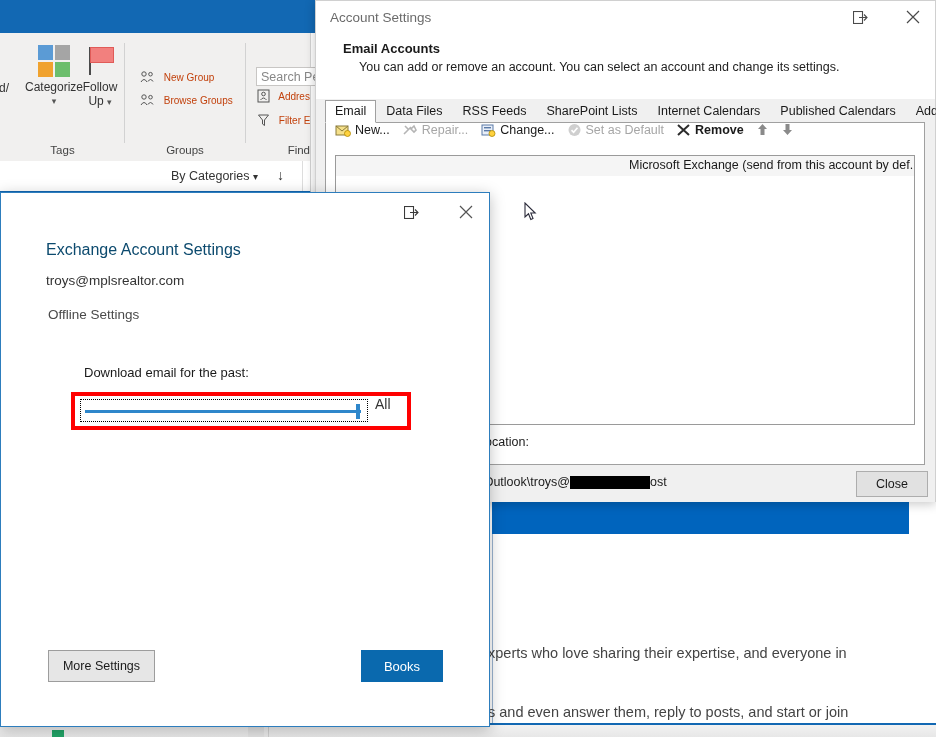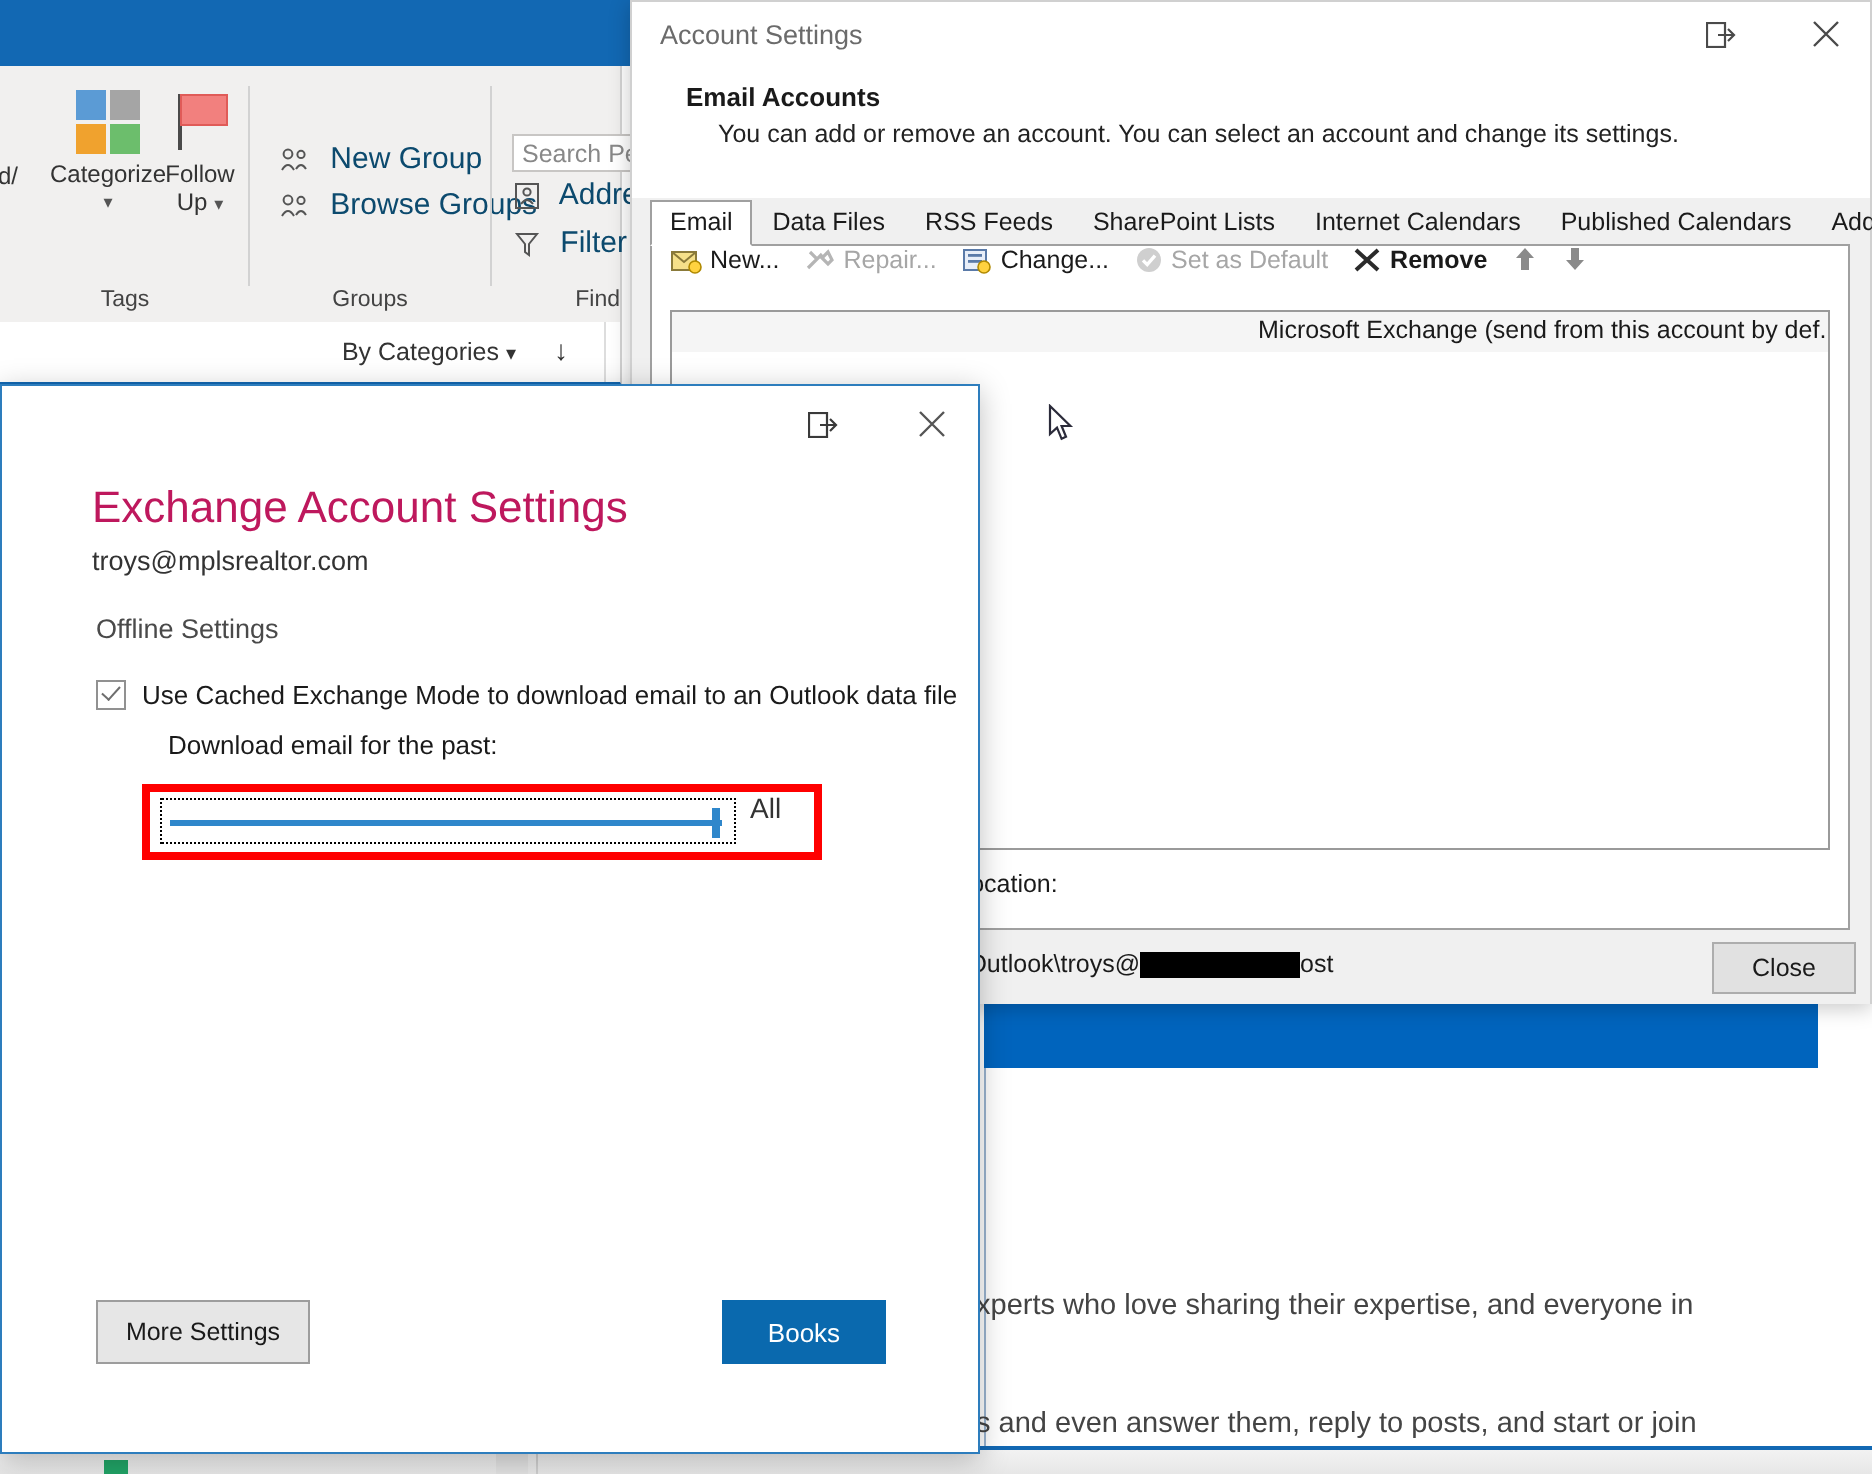--- a/index.html
+++ b/index.html
@@ -80,22 +80,22 @@
     width: 1.5px; height: 28px; background: #4a4a4a;
   }
   .flag-cloth {
     position: absolute; left: 7px; top: 2px;
     width: 22px; height: 14px;
     background: #f2807e;
     border: 1px solid #e05b58;
   }
   .small-btn {
     position: absolute;
-    font-size: 15px;
-    color: #0c4a6e;
+    font-size: 10px;
+    color: #c2410c;
     white-space: nowrap;
   }
   .small-btn .ico { display: inline-block; vertical-align: -3px; margin-right: 6px; }
 
   .search-box {
     position: absolute;
     box-sizing: border-box;
     border: 1px solid #c8c6c4;
     background: #fff;
     font-size: 12.5px;
@@ -313,21 +313,21 @@
     box-sizing: border-box;
     box-shadow: 0 3px 14px rgba(0,0,0,0.25);
   }
   .ex-titlebar {
     position: absolute; left: 0; top: 0;
     width: 488px; height: 33px;
     background: #ffffff;
   }
   .ex-h1 {
     position: absolute; left: 45px; top: 48px;
-    font-size: 22px; color: #be185d;
+    font-size: 16px; color: #0c4a6e;
   }
   .ex-sub {
     position: absolute; left: 45px; top: 80px;
     font-size: 13.5px; color: #333;
   }
   .ex-section {
     position: absolute; left: 47px; top: 114px;
     font-size: 13.5px; color: #4a4a4a;
   }
   .ex-check-row {
@@ -650,24 +650,20 @@
     <div class="win-btn" style="left:442px; top:3px;">
       <svg width="14" height="14" viewBox="0 0 14 14">
           <path d="M1 1 L13 13 M13 1 L1 13" stroke="#555" stroke-width="1.2" fill="none"></path>
         </svg>
     </div>
 
     <div class="ex-h1">Exchange Account Settings</div>
     <div class="ex-sub">troys@mplsrealtor.com</div>
     <div class="ex-section">Offline Settings</div>
 
-    <div class="ex-check-row">
-      <span class="chkbox"></span>
-      <span>Use Cached Exchange Mode to download email to an Outlook data file</span>
-    </div>
 
     <div class="ex-dl-label">Download email for the past:</div>
 
     <div class="highlight-box"></div>
     <div class="slider-wrap">
       <div class="slider-track"></div>
       <div class="slider-thumb"></div>
     </div>
     <div class="slider-value">All</div>
 

